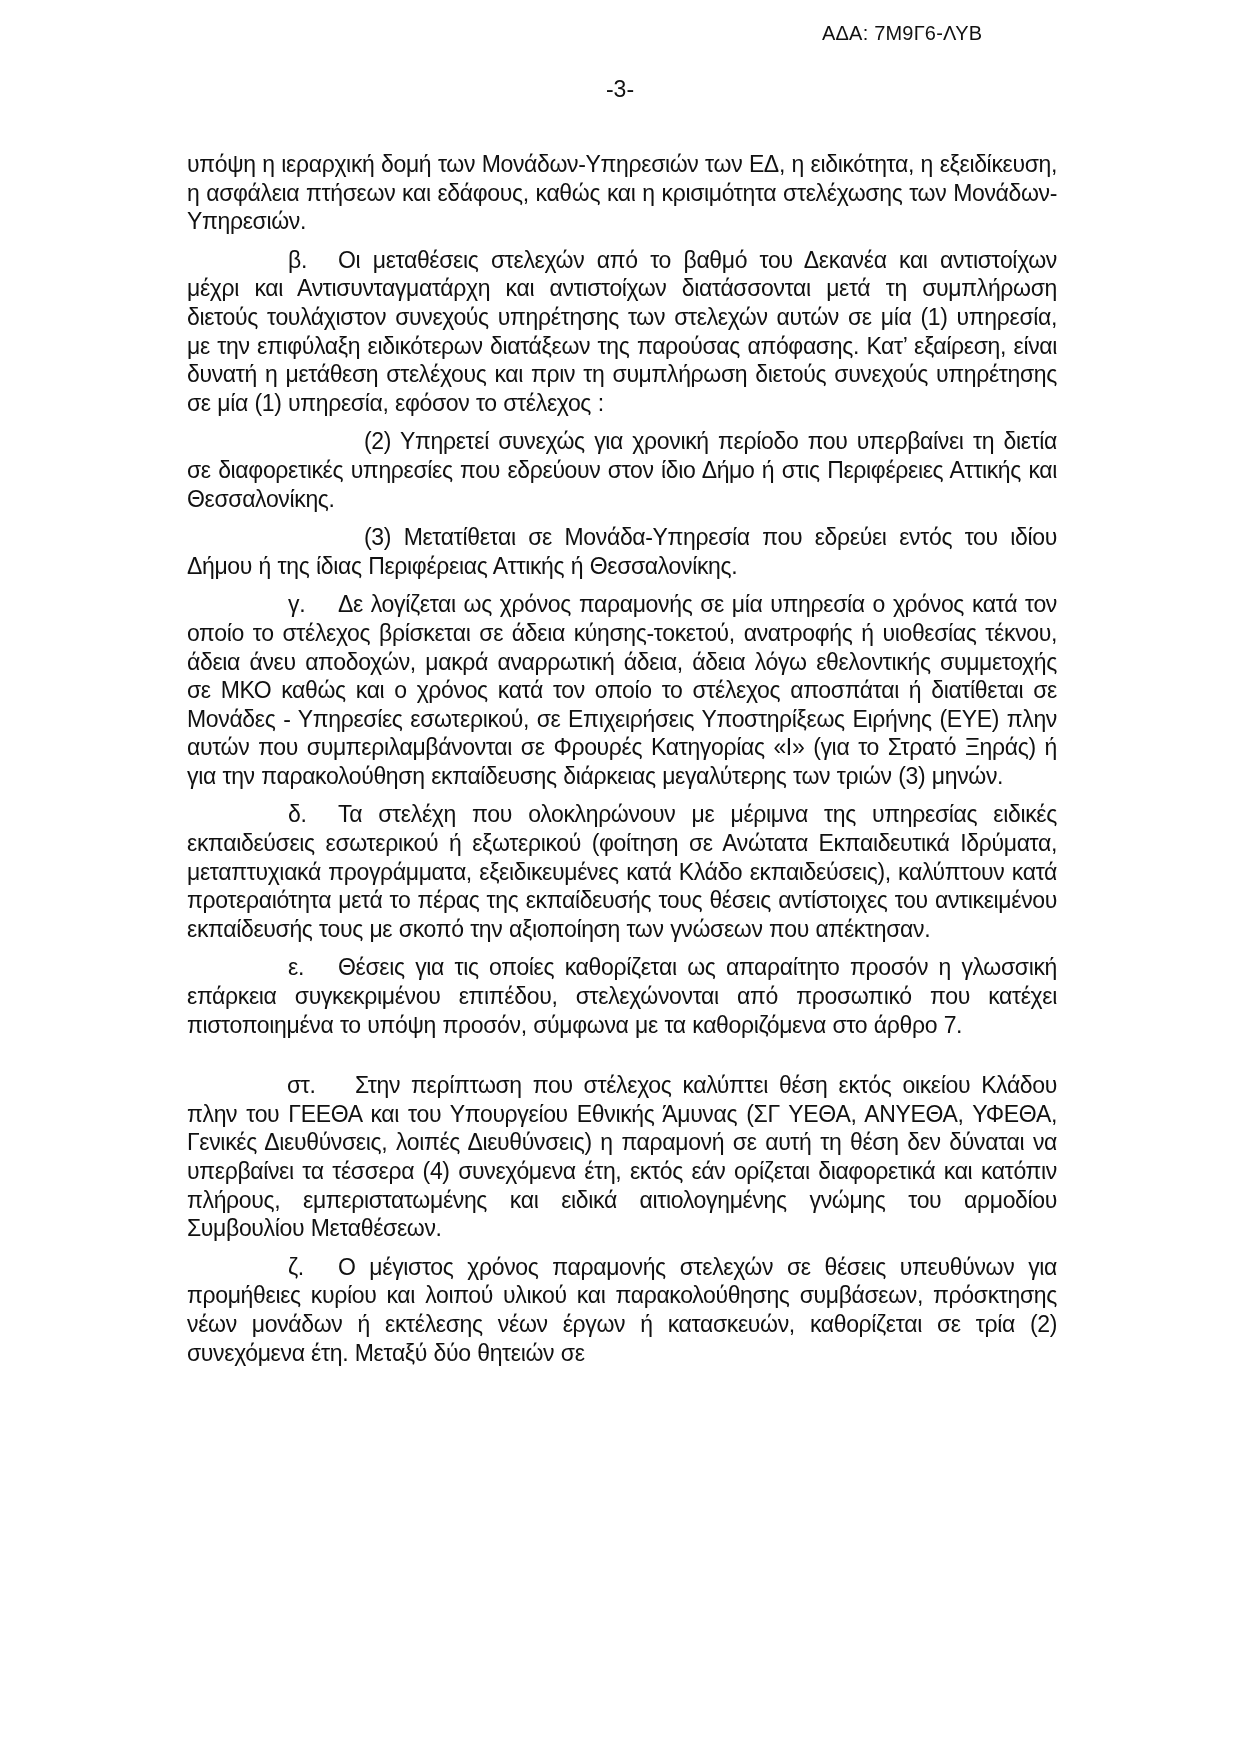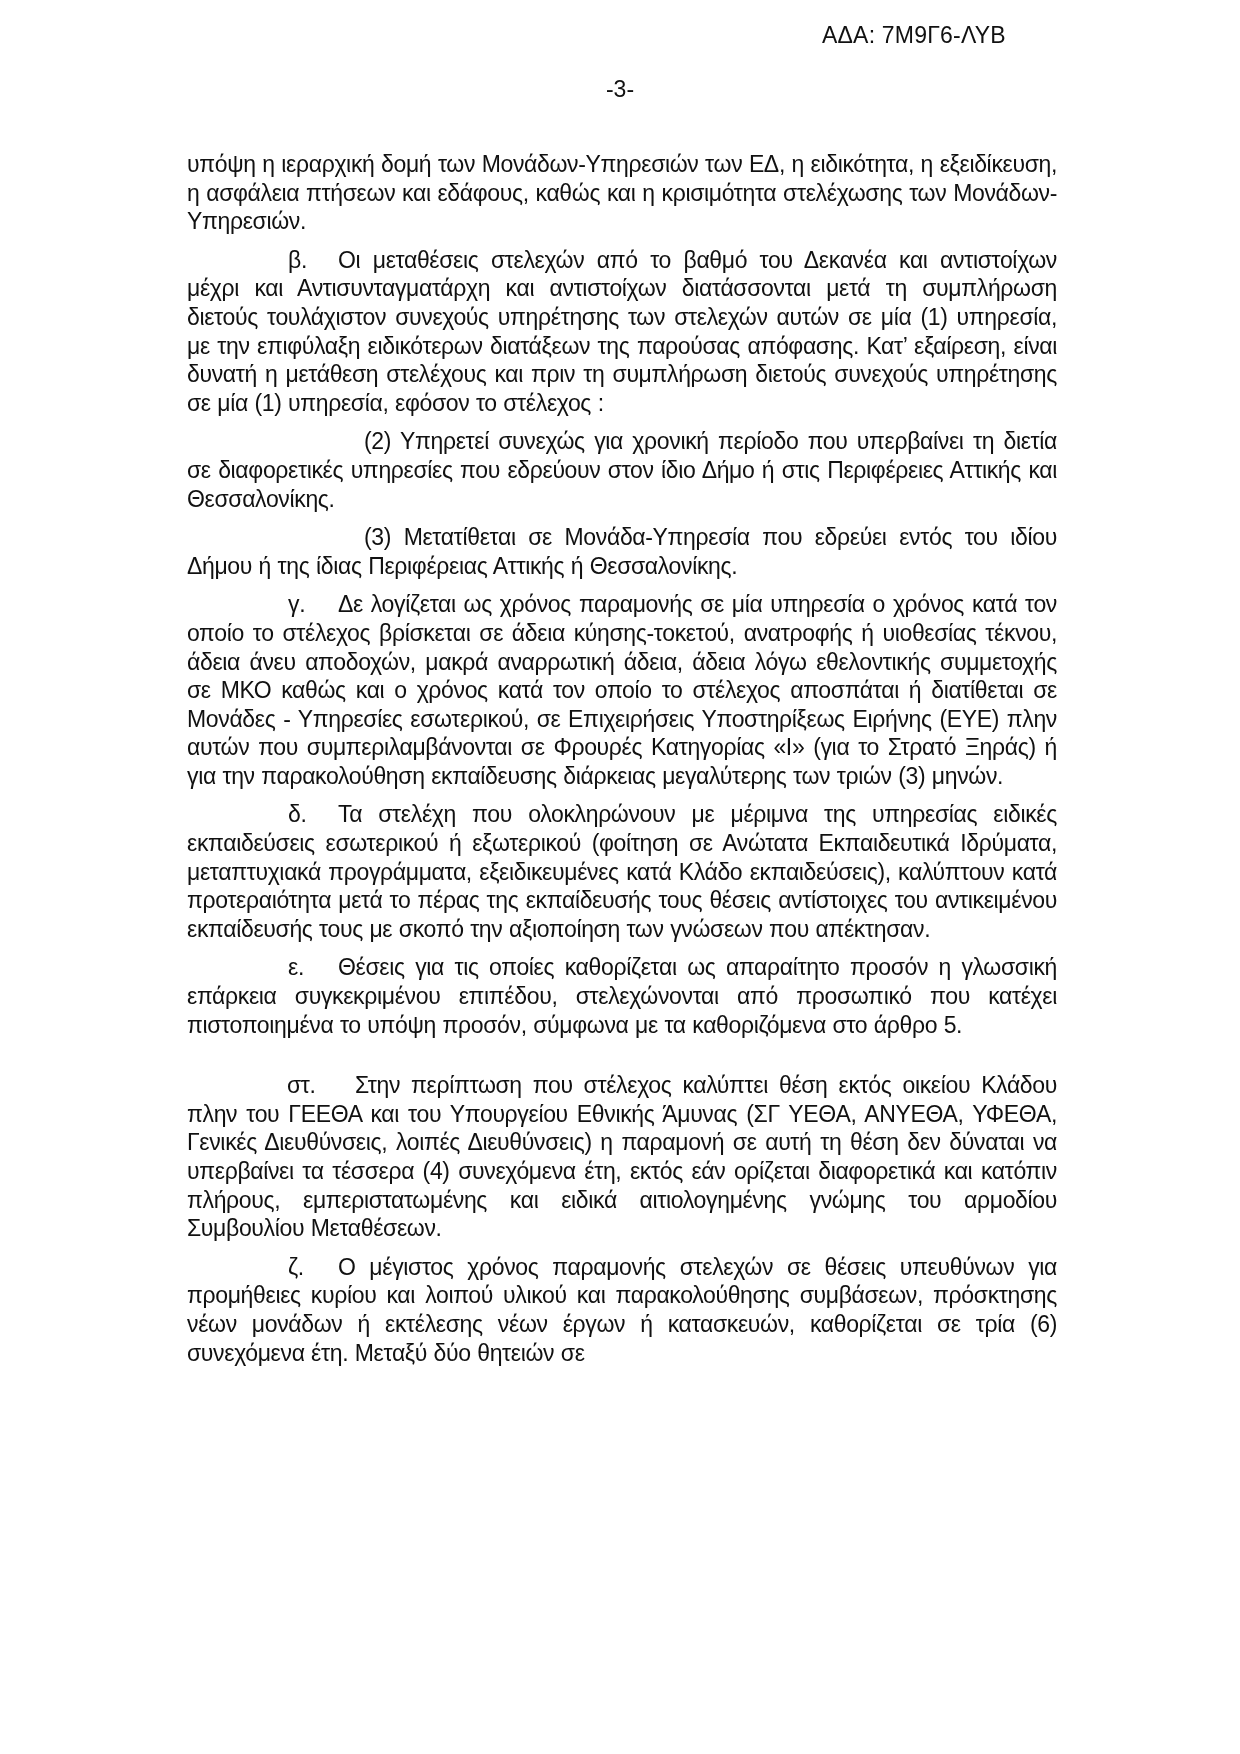--- a/index.html
+++ b/index.html
@@ -12,21 +12,21 @@
       height: 1754px;
       position: relative;
       overflow: hidden;
       font-family: "Liberation Sans", sans-serif;
       color: #111111;
     }
     .ada {
       position: absolute;
       top: 22px;
       left: 822px;
-      font-size: 23px;
+      font-size: 20px;
       letter-spacing: 0.2px;
       white-space: nowrap;
     }
     .page-num {
       position: absolute;
       top: 76px;
       left: 0;
       width: 1240px;
       text-align: center;
       font-size: 23px;
@@ -76,19 +76,19 @@
 
 
   <p class="para"><span class="sub-indent"></span><span>(2) Υπηρετεί συνεχώς για χρονική περίοδο που υπερβαίνει τη διετία σε διαφορετικές υπηρεσίες που εδρεύουν στον ίδιο Δήμο ή στις Περιφέρειες Αττικής και Θεσσαλονίκης.</span></p>
 
   <p class="para"><span class="sub-indent"></span><span>(3) Μετατίθεται σε Μονάδα-Υπηρεσία  που εδρεύει εντός του ιδίου Δήμου ή της ίδιας Περιφέρειας Αττικής ή Θεσσαλονίκης.</span></p>
 
   <p class="para"><span class="label">γ.</span><span>Δε λογίζεται ως χρόνος παραμονής σε μία υπηρεσία ο χρόνος κατά τον οποίο το στέλεχος βρίσκεται σε άδεια κύησης-τοκετού, ανατροφής ή υιοθεσίας τέκνου, άδεια άνευ αποδοχών, μακρά αναρρωτική άδεια, άδεια λόγω εθελοντικής συμμετοχής σε ΜΚΟ καθώς και ο χρόνος κατά τον οποίο το στέλεχος αποσπάται ή διατίθεται σε Μονάδες - Υπηρεσίες εσωτερικού, σε Επιχειρήσεις Υποστηρίξεως Ειρήνης (ΕΥΕ) πλην αυτών που συμπεριλαμβάνονται σε Φρουρές Κατηγορίας «Ι» (για το Στρατό Ξηράς) ή για την παρακολούθηση εκπαίδευσης διάρκειας μεγαλύτερης των τριών (3) μηνών.</span></p>
 
   <p class="para"><span class="label">δ.</span><span>Τα στελέχη που ολοκληρώνουν με μέριμνα της υπηρεσίας ειδικές εκπαιδεύσεις εσωτερικού ή εξωτερικού (φοίτηση σε Ανώτατα Εκπαιδευτικά Ιδρύματα, μεταπτυχιακά προγράμματα, εξειδικευμένες κατά Κλάδο εκπαιδεύσεις), καλύπτουν κατά προτεραιότητα μετά το πέρας της εκπαίδευσής τους θέσεις αντίστοιχες του αντικειμένου εκπαίδευσής τους με σκοπό την αξιοποίηση των γνώσεων που απέκτησαν.</span></p>
 
-  <p class="para"><span class="label">ε.</span><span>Θέσεις για τις οποίες καθορίζεται ως απαραίτητο προσόν η γλωσσική επάρκεια συγκεκριμένου επιπέδου, στελεχώνονται από προσωπικό που κατέχει πιστοποιημένα το υπόψη προσόν, σύμφωνα με τα καθοριζόμενα στο άρθρο 5.</span></p>
+  <p class="para"><span class="label">ε.</span><span>Θέσεις για τις οποίες καθορίζεται ως απαραίτητο προσόν η γλωσσική επάρκεια συγκεκριμένου επιπέδου, στελεχώνονται από προσωπικό που κατέχει πιστοποιημένα το υπόψη προσόν, σύμφωνα με τα καθοριζόμενα στο άρθρο 7.</span></p>
 
   <p class="para"><span class="label-wide">στ.</span><span>Στην περίπτωση που στέλεχος καλύπτει θέση εκτός οικείου Κλάδου πλην του ΓΕΕΘΑ και του Υπουργείου Εθνικής Άμυνας  (ΣΓ ΥΕΘΑ, ΑΝΥΕΘΑ, ΥΦΕΘΑ, Γενικές Διευθύνσεις, λοιπές Διευθύνσεις) η παραμονή σε αυτή τη θέση δεν δύναται να υπερβαίνει τα τέσσερα (4) συνεχόμενα έτη, εκτός εάν ορίζεται διαφορετικά και κατόπιν πλήρους, εμπεριστατωμένης και ειδικά αιτιολογημένης γνώμης του αρμοδίου Συμβουλίου Μεταθέσεων.</span></p>
 
-  <p class="para"><span class="label">ζ.</span><span>Ο μέγιστος χρόνος παραμονής στελεχών σε θέσεις υπευθύνων για προμήθειες κυρίου και λοιπού υλικού και παρακολούθησης συμβάσεων, πρόσκτησης νέων μονάδων ή εκτέλεσης νέων έργων ή κατασκευών, καθορίζεται σε τρία (6) συνεχόμενα έτη. Μεταξύ δύο θητειών σε</span></p>
+  <p class="para"><span class="label">ζ.</span><span>Ο μέγιστος χρόνος παραμονής στελεχών σε θέσεις υπευθύνων για προμήθειες κυρίου και λοιπού υλικού και παρακολούθησης συμβάσεων, πρόσκτησης νέων μονάδων ή εκτέλεσης νέων έργων ή κατασκευών, καθορίζεται σε τρία (2) συνεχόμενα έτη. Μεταξύ δύο θητειών σε</span></p>
 
 </div>
 
 </body></html>

